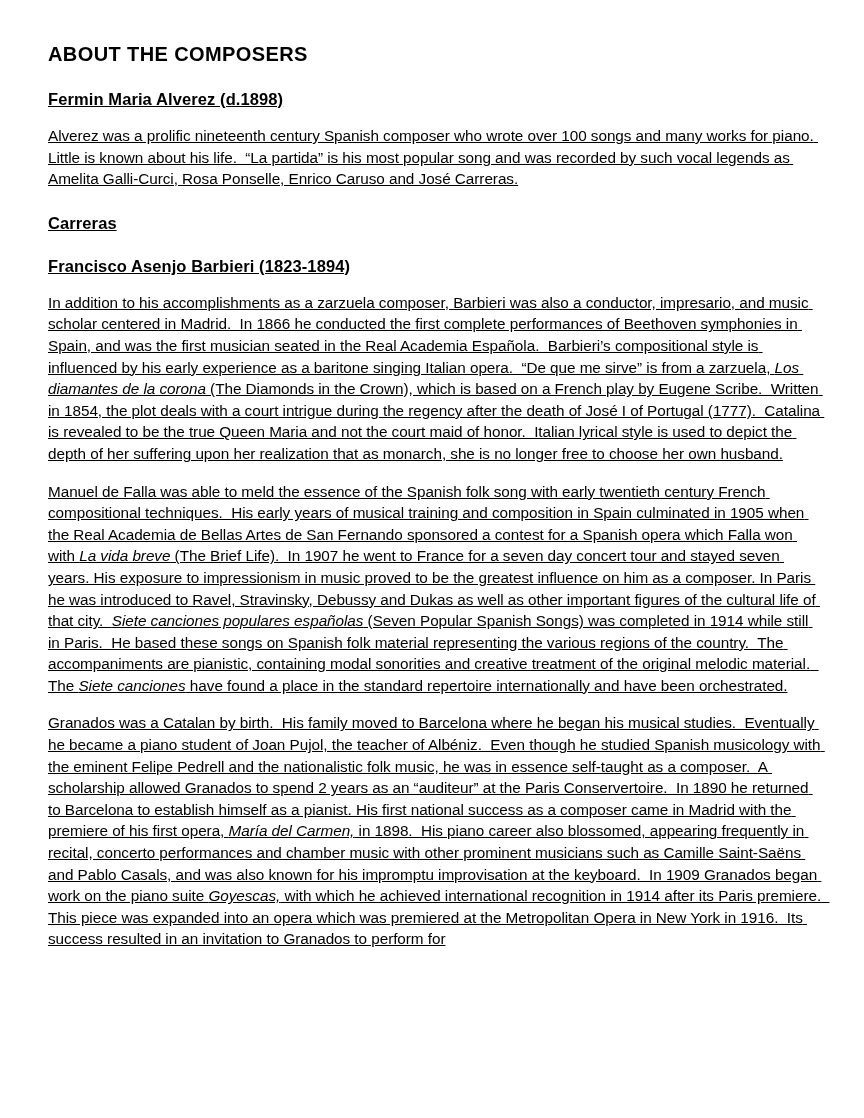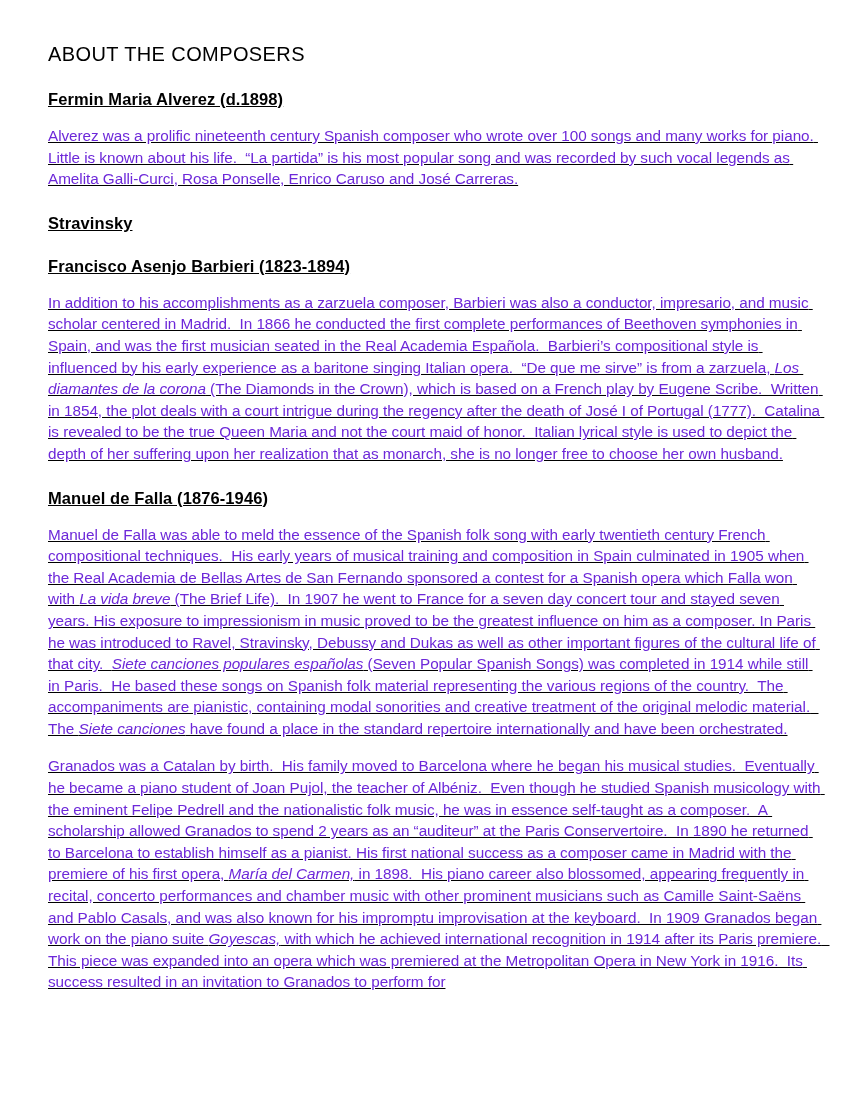--- a/index.html
+++ b/index.html
@@ -17,66 +17,65 @@
   .page {
     box-sizing: border-box;
     width: 864px;
     height: 1118px;
     padding: 40px 42px 0 48px;
     background: #ffffff;
   }
   h1.doc-title {
     font-size: 20px;
     line-height: 24px;
-    font-weight: 400;
+    font-weight: 700;
     letter-spacing: 0.4px;
     margin: 2px 0 0 0;
     color: #000000;
   }
   section.composer-section { margin: 0; text-decoration: underline; }
   h2.composer-heading {
     font-size: 16.5px;
     line-height: 20px;
     font-weight: 700;
     letter-spacing: 0.1px;
     margin: 23px 0 0 0;
     color: #000000;
   }
   p.composer-paragraph {
     font-size: 15.3px;
     line-height: 21.6px;
     font-weight: 400;
     margin: 16px 0 0 0;
     letter-spacing: -0.05px;
     white-space: pre-wrap;
-    color: #6d28d9;
+    color: #000000;
     max-width: 774px;
   }
   p.composer-paragraph em {
     font-style: italic;
   }
 </style>
 </head>
 <body>
 
 <main class="page">
   <h1 class="doc-title">ABOUT THE COMPOSERS</h1>
   <div id="sections">
       <section class="composer-section">
         <h2 class="composer-heading">Fermin Maria Alverez (d.1898)</h2>
         <p class="composer-paragraph"><span>Alverez was a prolific nineteenth century Spanish composer who wrote over 100 songs and many works for piano. Little is known about his life.  “La partida” is his most popular song and was recorded by such vocal legends as Amelita Galli-Curci, Rosa Ponselle, Enrico Caruso and José Carreras.</span></p>
       </section>
       <section class="composer-section">
-        <h2 class="composer-heading">Stravinsky</h2>
+        <h2 class="composer-heading">Carreras</h2>
       </section>
       <section class="composer-section">
         <h2 class="composer-heading">Francisco Asenjo Barbieri (1823-1894)</h2>
         <p class="composer-paragraph"><span>In addition to his accomplishments as a zarzuela composer, Barbieri was also a conductor, impresario, and music scholar centered in Madrid.  In 1866 he conducted the first complete performances of Beethoven symphonies in Spain, and was the first musician seated in the Real Academia Española.  Barbieri’s compositional style is influenced by his early experience as a baritone singing Italian opera.  “De que me sirve” is from a zarzuela, </span><em>Los diamantes de la corona</em><span> (The Diamonds in the Crown), which is based on a French play by Eugene Scribe.  Written in 1854, the plot deals with a court intrigue during the regency after the death of José I of Portugal (1777).  Catalina is revealed to be the true Queen Maria and not the court maid of honor.  Italian lyrical style is used to depict the depth of her suffering upon her realization that as monarch, she is no longer free to choose her own husband.</span></p>
       </section>
       <section class="composer-section">
-        <h2 class="composer-heading">Manuel de Falla (1876-1946)</h2>
         <p class="composer-paragraph"><span>Manuel de Falla was able to meld the essence of the Spanish folk song with early twentieth century French compositional techniques.  His early years of musical training and composition in Spain culminated in 1905 when the Real Academia de Bellas Artes de San Fernando sponsored a contest for a Spanish opera which Falla won with </span><em>La vida breve</em><span> (The Brief Life).  In 1907 he went to France for a seven day concert tour and stayed seven years. His exposure to impressionism in music proved to be the greatest influence on him as a composer. In Paris he was introduced to Ravel, Stravinsky, Debussy and Dukas as well as other important figures of the cultural life of that city.  </span><em>Siete canciones populares españolas</em><span> (Seven Popular Spanish Songs) was completed in 1914 while still in Paris.  He based these songs on Spanish folk material representing the various regions of the country.  The accompaniments are pianistic, containing modal sonorities and creative treatment of the original melodic material.  The </span><em>Siete canciones</em><span> have found a place in the standard repertoire internationally and have been orchestrated.</span></p>
       </section>
       <section class="composer-section">
         <p class="composer-paragraph"><span>Granados was a Catalan by birth.  His family moved to Barcelona where he began his musical studies.  Eventually he became a piano student of Joan Pujol, the teacher of Albéniz.  Even though he studied Spanish musicology with the eminent Felipe Pedrell and the nationalistic folk music, he was in essence self-taught as a composer.  A scholarship allowed Granados to spend 2 years as an “auditeur” at the Paris Conservertoire.  In 1890 he returned to Barcelona to establish himself as a pianist. His first national success as a composer came in Madrid with the premiere of his first opera, </span><em>María del Carmen,</em><span> in 1898.  His piano career also blossomed, appearing frequently in recital, concerto performances and chamber music with other prominent musicians such as Camille Saint-Saëns and Pablo Casals, and was also known for his impromptu improvisation at the keyboard.  In 1909 Granados began work on the piano suite </span><em>Goyescas,</em><span> with which he achieved international recognition in 1914 after its Paris premiere.  This piece was expanded into an opera which was premiered at the Metropolitan Opera in New York in 1916.  Its success resulted in an invitation to Granados to perform for</span></p>
       </section>
     </div>
 </main>
 
 </body></html>

